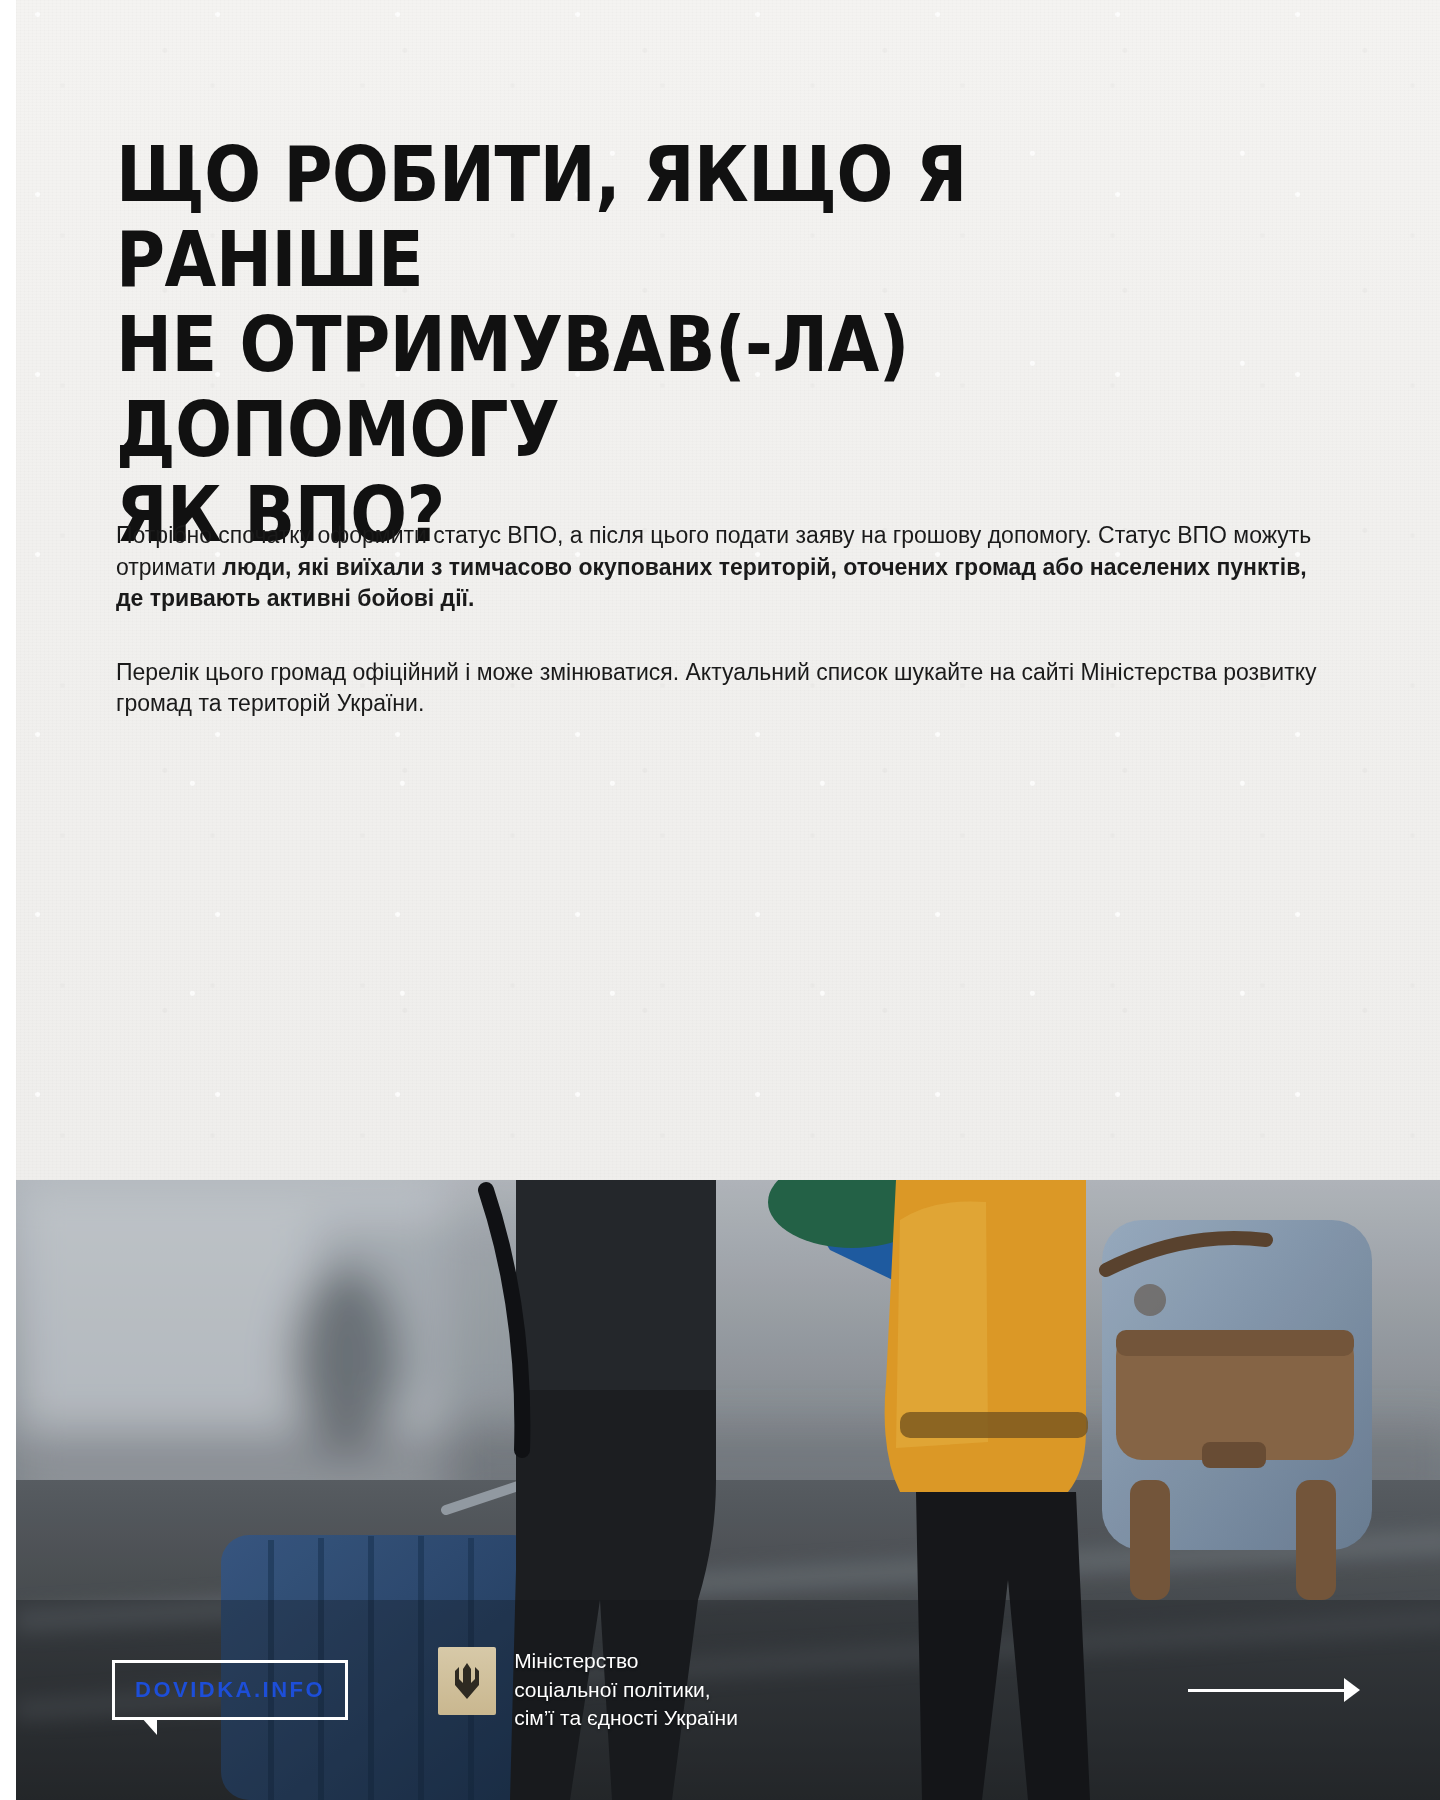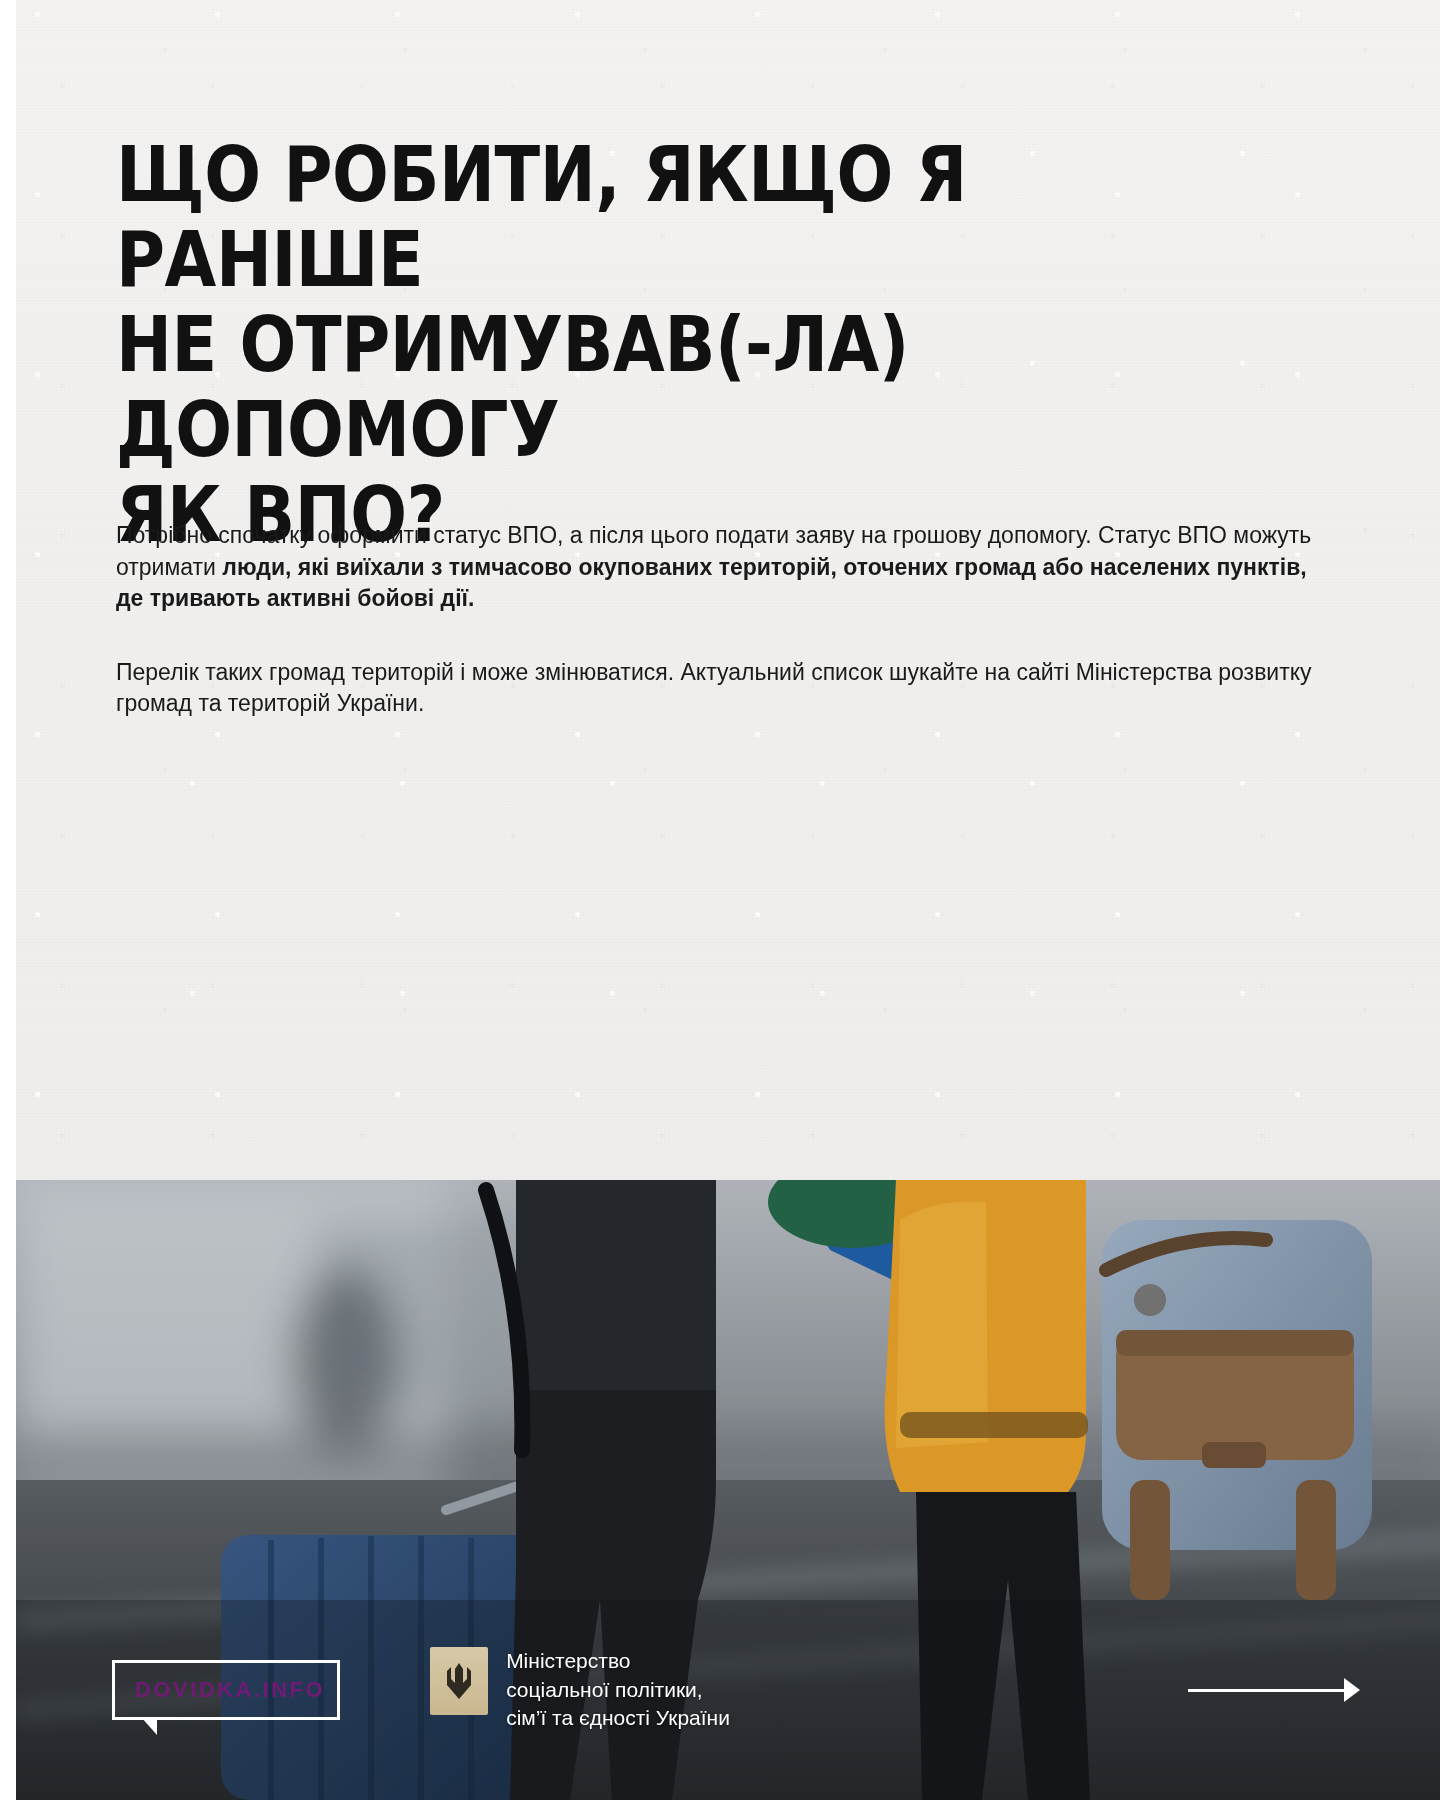--- a/index.html
+++ b/index.html
@@ -98,25 +98,25 @@
     height: 220px;
     display: flex;
     align-items: center;
     padding: 0 96px;
     pointer-events: none;
   }
 
   .logo-badge {
     position: relative;
     border: 3px solid #ffffff;
-    color: #701a75;
+    color: #1d4ed8;
     font-size: 22px;
     font-weight: 700;
     letter-spacing: 2.5px;
-    padding: 14px 12px 14px 20px;
+    padding: 14px 20px 14px 20px;
     background: transparent;
   }
   .logo-badge::after {
     content: "";
     position: absolute;
     left: 26px;
     bottom: -18px;
     width: 0; height: 0;
     border-left: 16px solid transparent;
     border-right: 0 solid transparent;
@@ -177,21 +177,21 @@
   <div class="paper"></div>
 
   <h1 class="headline">ЩО РОБИТИ, ЯКЩО Я РАНІШЕ
 НЕ ОТРИМУВАВ(-ЛА) ДОПОМОГУ
 ЯК ВПО?</h1>
 
   <div class="body-block">
     <p class="para">
       <span>Потрібно спочатку оформити статус ВПО, а після цього подати заяву на грошову допомогу. Статус ВПО можуть отримати </span><b>люди, які виїхали з тимчасово окупованих територій, оточених громад або населених пунктів, де тривають активні бойові дії.</b>
     </p>
-    <p class="para">Перелік таких громад територій і може змінюватися. Актуальний список шукайте на сайті Міністерства розвитку громад та територій України.</p>
+    <p class="para">Перелік цього громад офіційний і може змінюватися. Актуальний список шукайте на сайті Міністерства розвитку громад та територій України.</p>
   </div>
 
   <div class="photo">
     <svg viewBox="0 0 1440 620" preserveAspectRatio="xMidYMid slice">
       <defs>
         <linearGradient id="bgGrad" x1="0" y1="0" x2="0" y2="1">
           <stop offset="0%" stop-color="#b9bec4"></stop>
           <stop offset="42%" stop-color="#8a9096"></stop>
           <stop offset="100%" stop-color="#43474b"></stop>
         </linearGradient>

